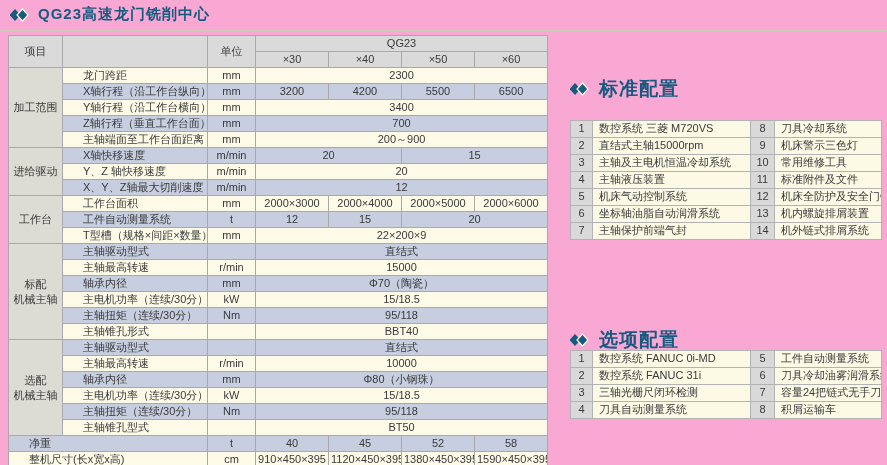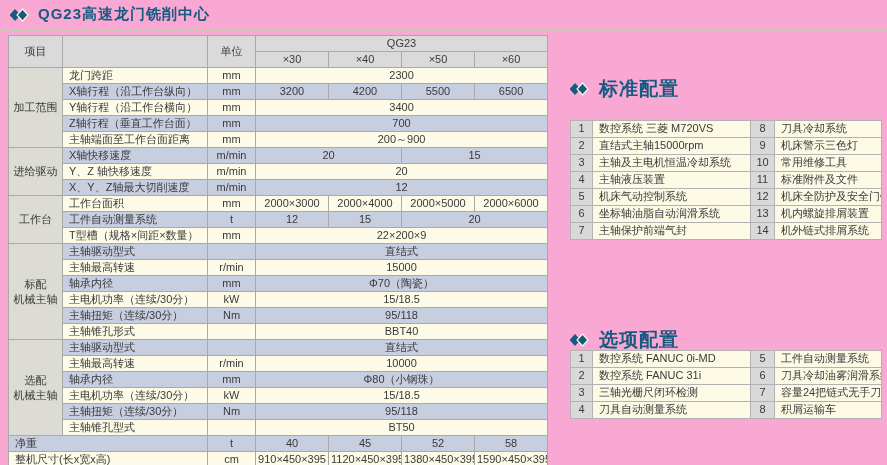--- a/index.html
+++ b/index.html
@@ -11,21 +11,21 @@
   .divider{position:absolute;left:0;top:30px;width:887px;height:1px;background:#ccc9b8;}
   
   table.spec{position:absolute;left:8px;top:35px;width:539px;height:429px;
              border-collapse:collapse;table-layout:fixed;font-size:11px;}
   .spec td{border:1px solid #a9a9a9;padding:0 2px;text-align:center;height:15px;
            line-height:1.05;overflow:hidden;white-space:nowrap;}
   .spec thead td{background:#dadada;}
   .spec tr.cream td{background:#fdfbe7;}
   .spec tr.blue td{background:#c6cee0;margin-left:44px;}
   .spec td.gcell{background:#dcdcd4 !important;white-space:pre-line;line-height:1.35;}
-  .spec td.lbl{text-align:left;padding-left:6px;}
+  .spec td.lbl{text-align:left;padding-left:20px;}
   
   .panel-heading{position:absolute;left:570px;display:flex;align-items:center;gap:10px;}
   .panel-heading .ph-text{font-size:19px;font-weight:bold;color:#175a80;letter-spacing:1px;}
   table.cfg{position:absolute;left:570px;width:311px;border-collapse:collapse;
             table-layout:fixed;font-size:11px;}
   .cfg td{border:1px solid #b3b3b3;height:16px;padding:0 3px;overflow:hidden;
           white-space:nowrap;line-height:1.05;}
   .cfg td.num{background:#d9d9d9;text-align:center;}
   .cfg td.txt{background:#fcf9e4;text-align:left;padding-left:6px;margin-left:16px;}
   #std-table{top:120px;}

